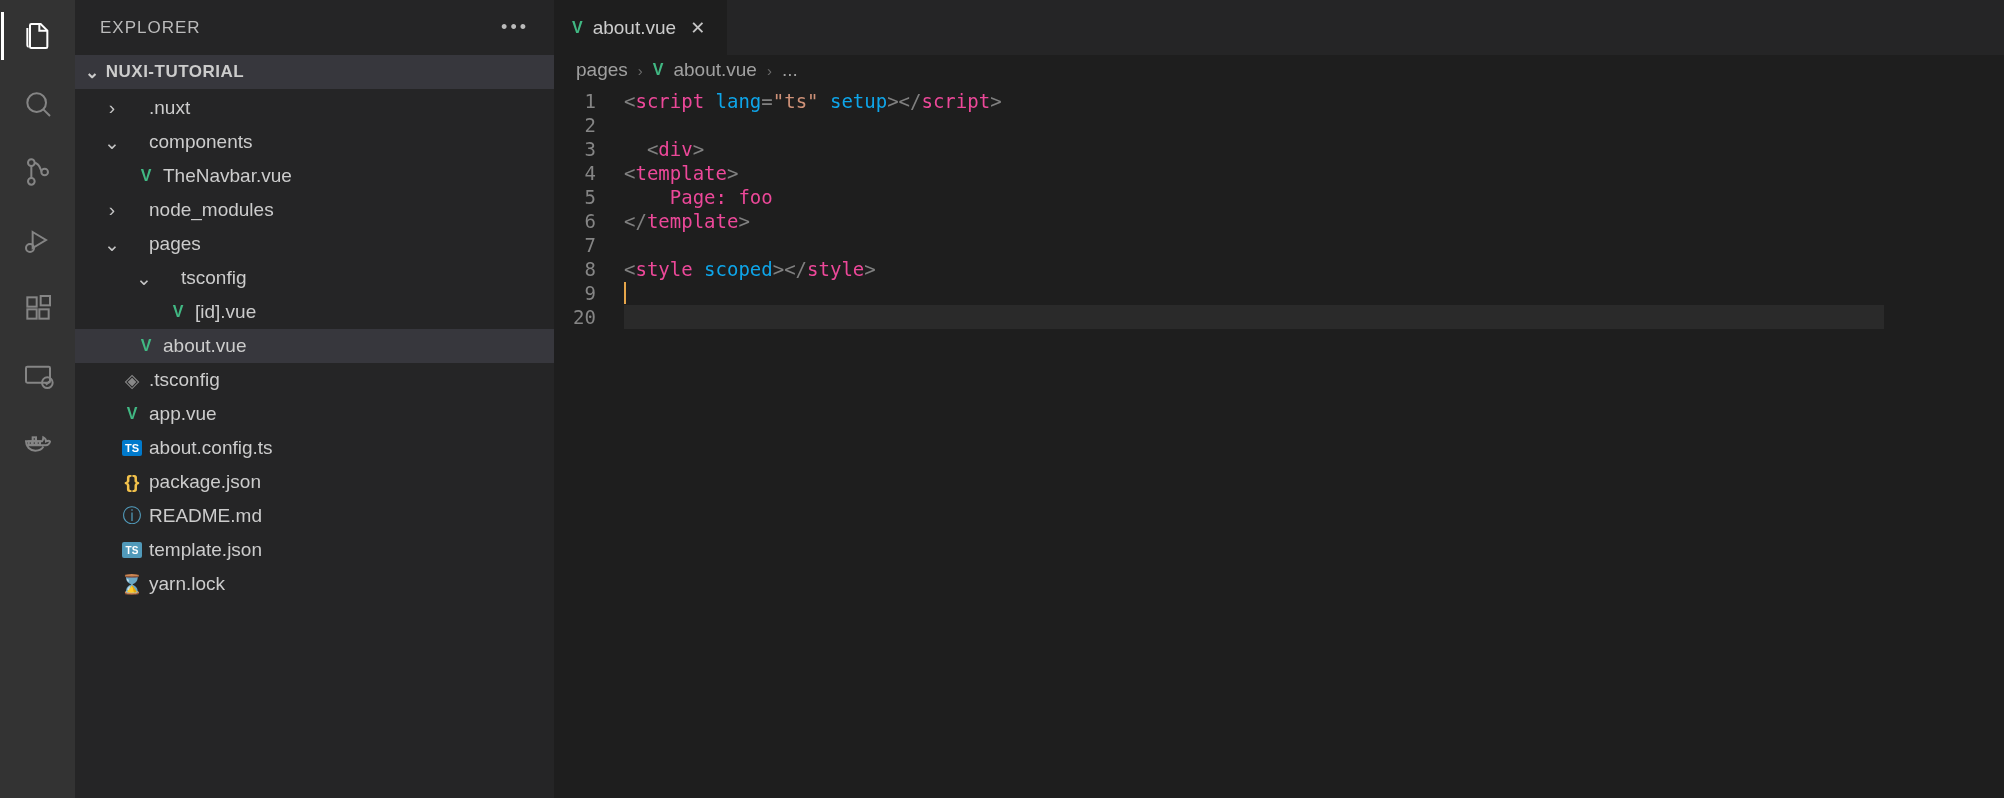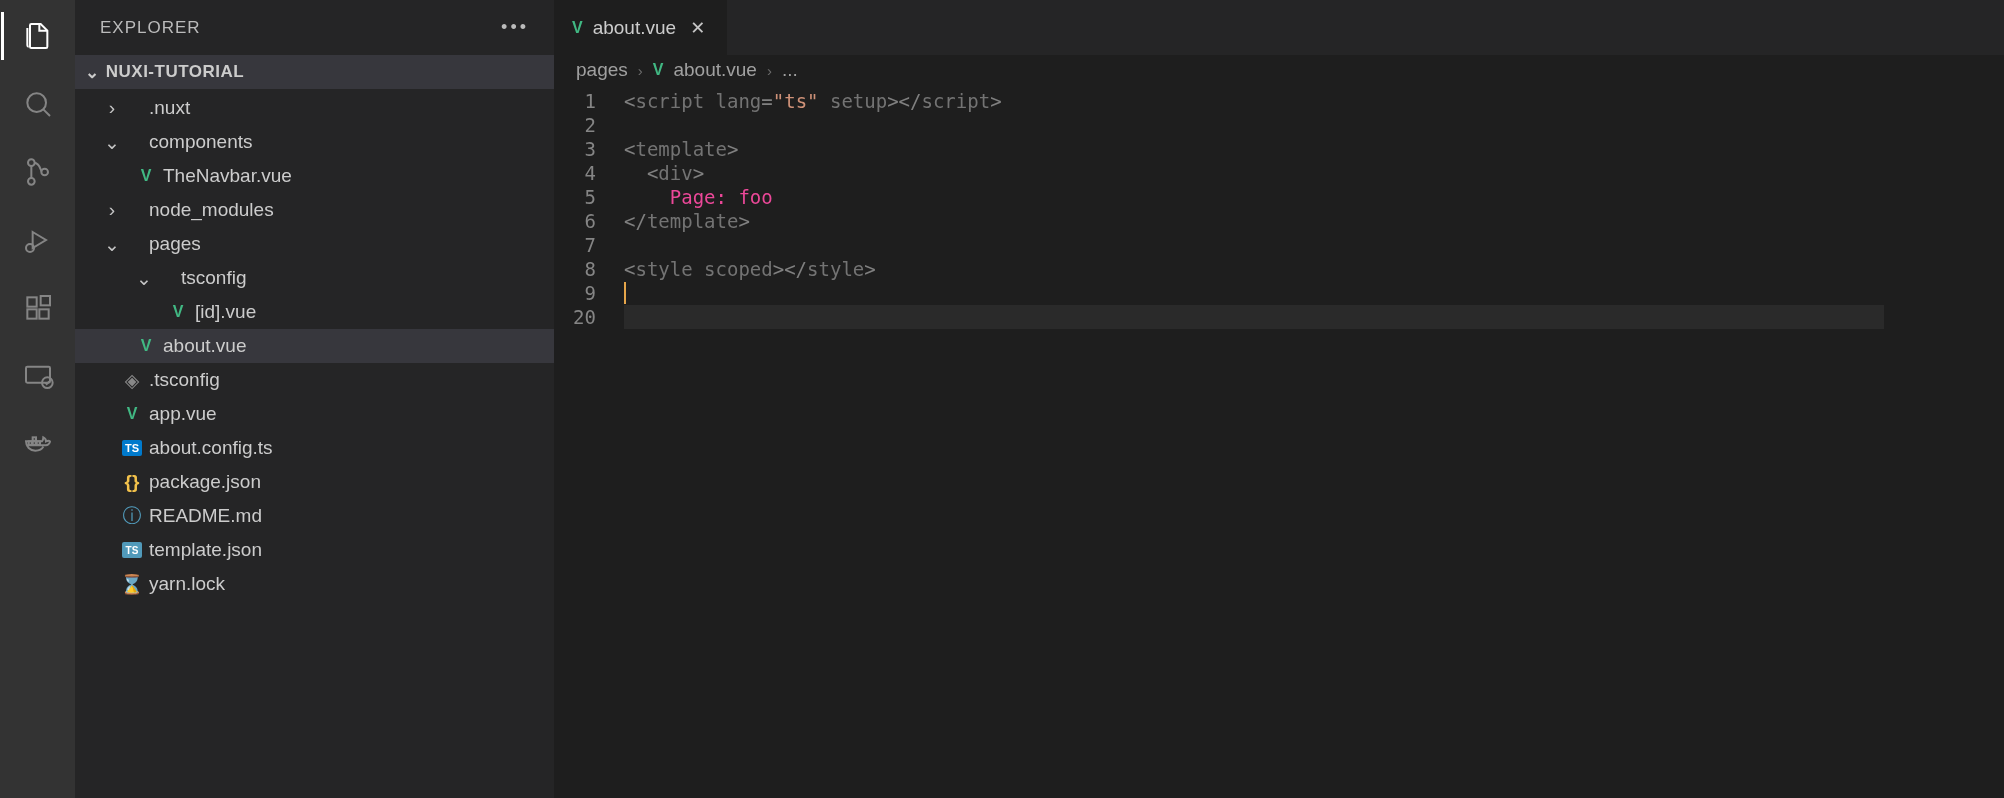--- a/index.html
+++ b/index.html
@@ -34,22 +34,22 @@
     .breadcrumb { height: 30px; display: flex; align-items: center; padding-left: 22px; gap: 10px; font-size: 19px; color: #a0a0a0; }
     .breadcrumb .sep { color: #6b6b6b; font-size: 15px; }
     .code { flex: 1; display: flex; font-family: "SF Mono", Menlo, Consolas, monospace; font-size: 19px; line-height: 24px; padding-top: 4px; position: relative; }
     .gutter { width: 70px; text-align: right; color: #858585; padding-right: 28px; user-select: none; }
     .gutter div { height: 24px; }
     .lines { flex: 1; position: relative; }
     .lines > div { height: 24px; white-space: pre; }
     .hl-line { position: absolute; left: 0; right: 0; height: 24px; background: #2a2a2a; top: 216px; z-index: 0; }
     .cursor { display: inline-block; width: 2px; height: 22px; background: #e5a54a; vertical-align: text-top; }
     .tk-tag { color: #808080; }
-    .tk-el  { color: #737373; }
-    .tk-attr{ color: #737373; }
+    .tk-el  { color: #ec4899; }
+    .tk-attr{ color: #0ea5e9; }
     .tk-str { color: #ce9178; }
     .tk-txt { color: #ec4899; }
     .minimap { width: 120px; background: #1e1e1e; border-left: 1px solid #1e1e1e; }
   </style>
 </head>
 <body>
 
 <div class="activitybar">
   <div class="activity-item active">
     <svg viewBox="0 0 24 24">
@@ -249,22 +249,22 @@
       <div>6</div>
       <div>7</div>
       <div>8</div>
       <div>9</div>
       <div>20</div>
     </div>
     <div class="lines">
       <div class="hl-line"></div>
       <div style="position:relative;z-index:1"><span class="tk-tag">&lt;</span><span class="tk-el">script</span><span class="tk-attr"> lang</span><span class="tk-tag">=</span><span class="tk-str">"ts"</span><span class="tk-attr"> setup</span><span class="tk-tag">&gt;&lt;/</span><span class="tk-el">script</span><span class="tk-tag">&gt;</span></div>
       <div style="position:relative;z-index:1"></div>
+      <div style="position:relative;z-index:1"><span class="tk-tag">  &lt;</span><span class="tk-el">div</span><span class="tk-tag">&gt;</span></div>
       <div style="position:relative;z-index:1"><span class="tk-tag">&lt;</span><span class="tk-el">template</span><span class="tk-tag">&gt;</span></div>
-      <div style="position:relative;z-index:1"><span class="tk-tag">  &lt;</span><span class="tk-el">div</span><span class="tk-tag">&gt;</span></div>
       <div style="position:relative;z-index:1"><span class="tk-txt">    Page: foo</span></div>
       <div style="position:relative;z-index:1"><span class="tk-tag">&lt;/</span><span class="tk-el">template</span><span class="tk-tag">&gt;</span></div>
       <div style="position:relative;z-index:1"></div>
       <div style="position:relative;z-index:1"><span class="tk-tag">&lt;</span><span class="tk-el">style</span><span class="tk-attr"> scoped</span><span class="tk-tag">&gt;&lt;/</span><span class="tk-el">style</span><span class="tk-tag">&gt;</span></div>
       <div style="position:relative;z-index:1"><span class="cursor"></span></div>
     </div>
     <div class="minimap"></div>
   </div>
 </div>
 

